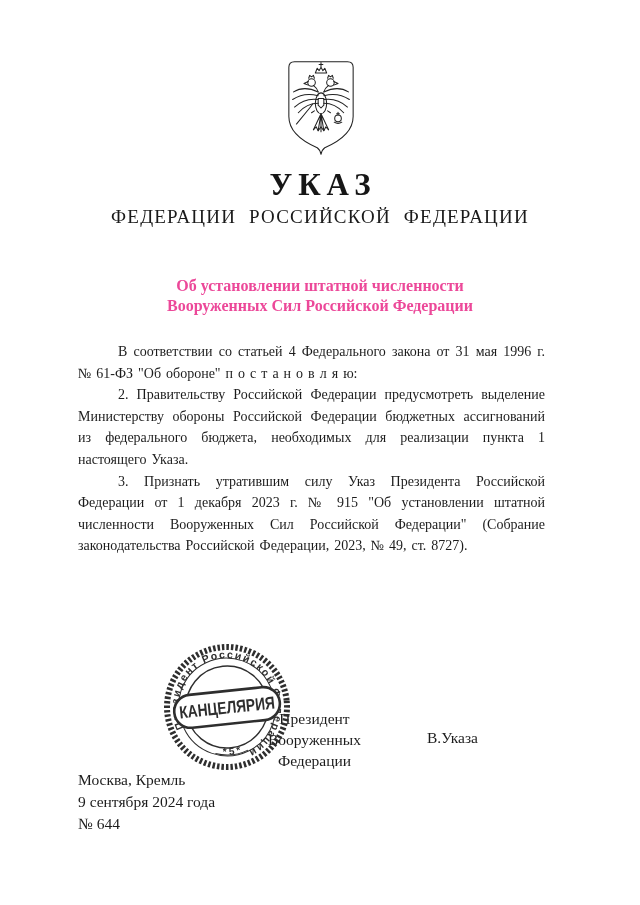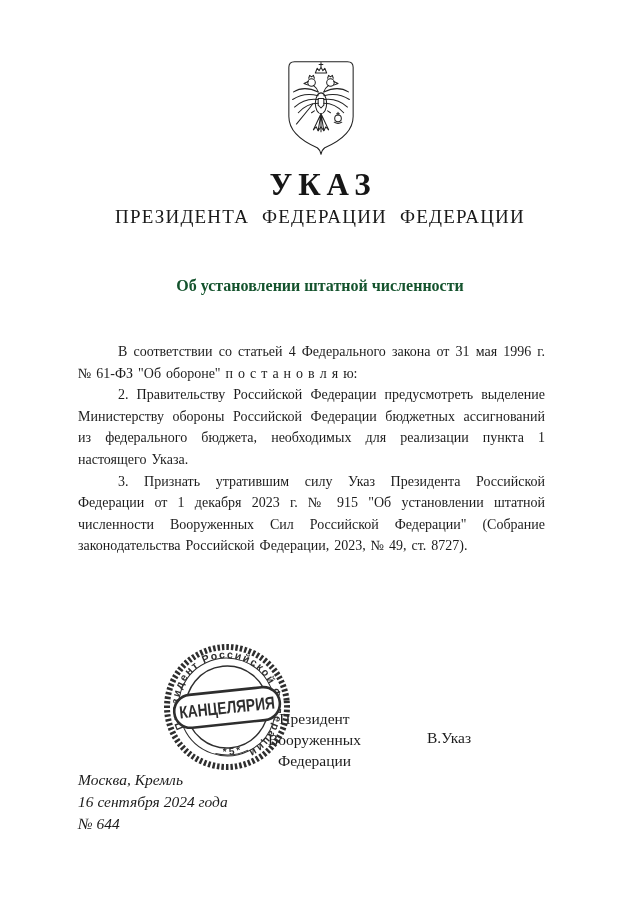--- a/index.html
+++ b/index.html
@@ -20,21 +20,21 @@
     letter-spacing:6px;text-indent:6px;color:#161616;
   }
   .title-sub{
     position:absolute;top:206px;left:0;width:640px;
     text-align:center;font-size:19px;letter-spacing:1.2px;word-spacing:7px;
     color:#1a1a1a;
   }
   .subject{
     position:absolute;top:276px;left:0;width:640px;
     text-align:center;font-weight:bold;font-size:16px;line-height:19.5px;
-    color:#14532d;
+    color:#ec4899;
   }
   
   .body-text{
     position:absolute;left:78px;top:341px;width:467px;
     font-size:14px;line-height:21.6px;
     text-align:justify;text-align-last:left;
     word-spacing:1.5px;
   }
   .body-text p{margin:0;text-indent:40px;}
   
@@ -43,21 +43,21 @@
     text-align:center;font-size:15.5px;line-height:21px;
   }
   .sig-name{
     position:absolute;left:427px;top:729px;font-size:15.5px;
   }
   
   .stamp{position:absolute;left:152px;top:632px;width:150px;height:150px;}
   
   .footer{
     position:absolute;left:78px;top:769px;
-    font-size:15.5px;line-height:22px;font-style:italic;
+    font-size:15.5px;line-height:22px;
   }
   .footer div{white-space:nowrap;}
   
   .barcode-bars{
     position:absolute;left:598px;top:427px;width:15px;height:94px;
     display:flex;flex-direction:column;overflow:hidden;
   }
   .barcode-bars .bar{width:15px;background:#161616;flex:0 0 auto;}
   .barcode-bars .gap{width:15px;background:transparent;flex:0 0 auto;}
   .barcode-num{
@@ -108,37 +108,38 @@
       <path d="M30,55 L16,72 M30,55 l3,-4"></path>
 
       <circle cx="60" cy="66" r="3.5"></circle>
       <path d="M60,62.5 v-3 M58.5,61 h3 M56,70 Q60,72.5 64,70"></path>
 
       <path d="M35,58 l-3,2 M49,58 l3,2"></path>
     </svg>
   </div>
 
   <div class="title-main">УКАЗ</div>
-  <div class="title-sub">ПРЕЗИДЕНТА  ФЕДЕРАЦИИ  ФЕДЕРАЦИИ</div>
+  <div class="title-sub">ФЕДЕРАЦИИ  РОССИЙСКОЙ  ФЕДЕРАЦИИ</div>
 
   <div class="subject">
     <div>Об установлении штатной численности</div>
+    <div>Вооруженных Сил Российской Федерации</div>
   </div>
 
   <div class="body-text">
     <p>В соответствии со статьей 4 Федерального закона от 31 мая 1996 г. № 61-ФЗ "Об обороне" п о с т а н о в л я ю:</p>
     <p>2. Правительству Российской Федерации предусмотреть выделение Министерству обороны Российской Федерации бюджетных ассигнований из федерального бюджета, необходимых для реализации пункта 1 настоящего Указа.</p>
     <p>3. Признать утратившим силу Указ Президента Российской Федерации от 1 декабря 2023 г. № 915 "Об установлении штатной численности Вооруженных Сил Российской Федерации" (Собрание законодательства Российской Федерации, 2023, № 49, ст. 8727).</p>
   </div>
 
   <div class="sig-left">
     <div>Президент</div>
     <div>Вооруженных Федерации</div>
   </div>
-  <div class="sig-name">В.Указ</div>
+  <div class="sig-name">В.Указа</div>
 
   <div class="stamp">
     <svg width="150" height="150" viewBox="0 0 150 150">
       <g transform="rotate(-6 75 75)" fill="none" stroke="#2e2e2e">
 
         <circle cx="75" cy="75" r="60" stroke-width="6" stroke-dasharray="2.5 2"></circle>
 
         <circle cx="75" cy="75" r="41" stroke-width="1.4"></circle>
 
         <path id="ringPath" d="M29.9,91.4 A48,48 0 1 1 120.1,58.6 A48,48 0 1 1 29.9,91.4"></path>
@@ -152,21 +153,21 @@
         </text>
 
         <rect x="22" y="59" width="106" height="33" rx="16.5" fill="#ffffff" stroke-width="2.6"></rect>
         <text x="75" y="81.5" font-family="Liberation Sans, sans-serif" font-size="17.5" font-weight="bold" fill="#2e2e2e" stroke="none" text-anchor="middle" textLength="96" lengthAdjust="spacingAndGlyphs">КАНЦЕЛЯРИЯ</text>
       </g>
     </svg>
   </div>
 
   <div class="footer">
     <div>Москва, Кремль</div>
-    <div>16 сентября 2024 года</div>
+    <div>9 сентября 2024 года</div>
     <div>№ 644</div>
   </div>
 
   <div class="smudge"></div>
   <div class="barcode-bars" id="barcodeBars">
       <div class="bar" style="height: 3px;"></div>
       <div class="gap" style="height: 1px;"></div>
       <div class="bar" style="height: 1px;"></div>
       <div class="gap" style="height: 1px;"></div>
       <div class="bar" style="height: 2px;"></div>

